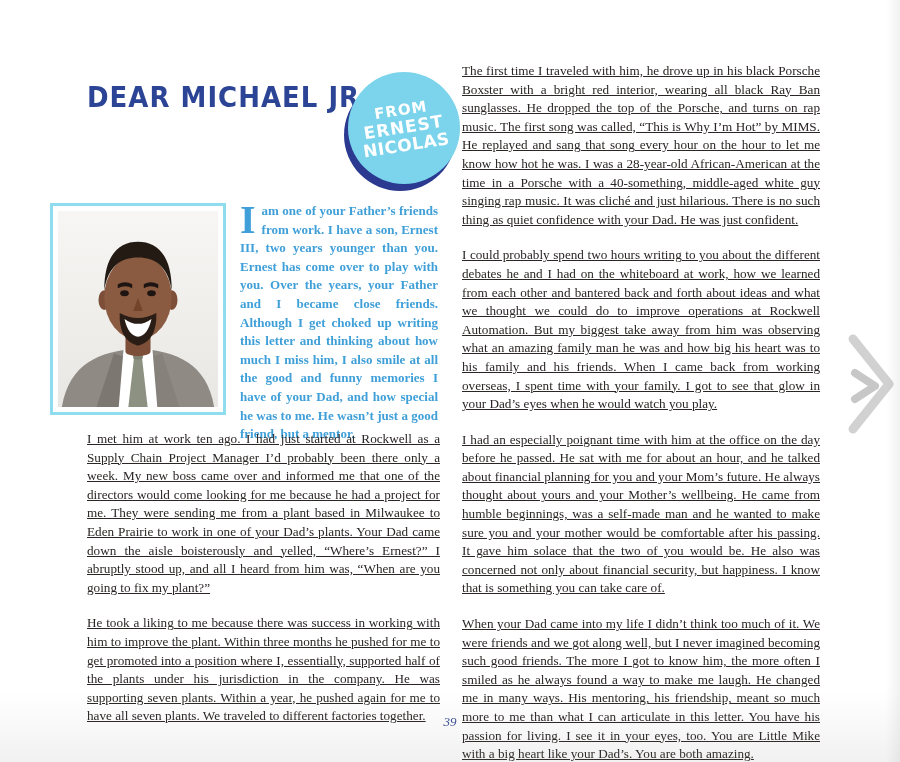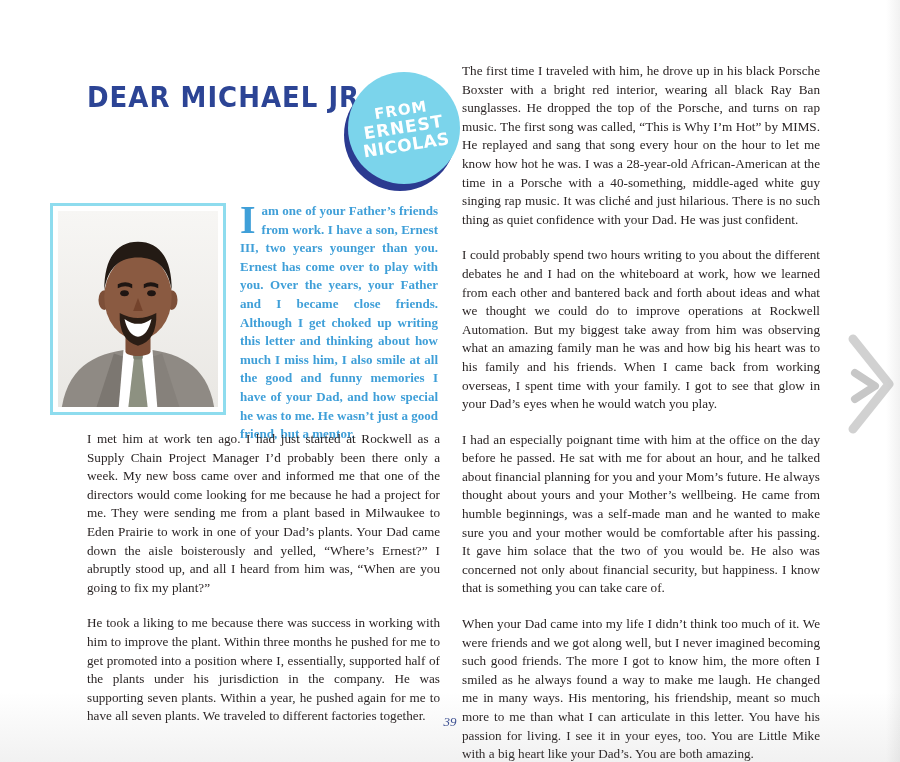--- a/index.html
+++ b/index.html
@@ -50,21 +50,21 @@
   .dropcap{
     float:left;font-size:40px;line-height:32px;padding:2px 6px 0 0;
     font-weight:bold;color:#3f9fd8;
   }
 
   
   .col{
     position:absolute;color:#2b2525;font-size:13.2px;line-height:18.6px;
     text-align:justify;
   }
-  .col p{margin:0 0 17px 0;}
+  .col p{margin:0 0 17px 0;text-decoration:underline;}
   .col-left{left:87px;top:430px;width:353px;}
   .col-right{left:462px;top:62px;width:358px;}
 
   
   .page-number{
     position:absolute;left:0;top:714px;width:900px;text-align:center;
     font-style:italic;font-size:13px;color:#3c5094;
   }
 
   

